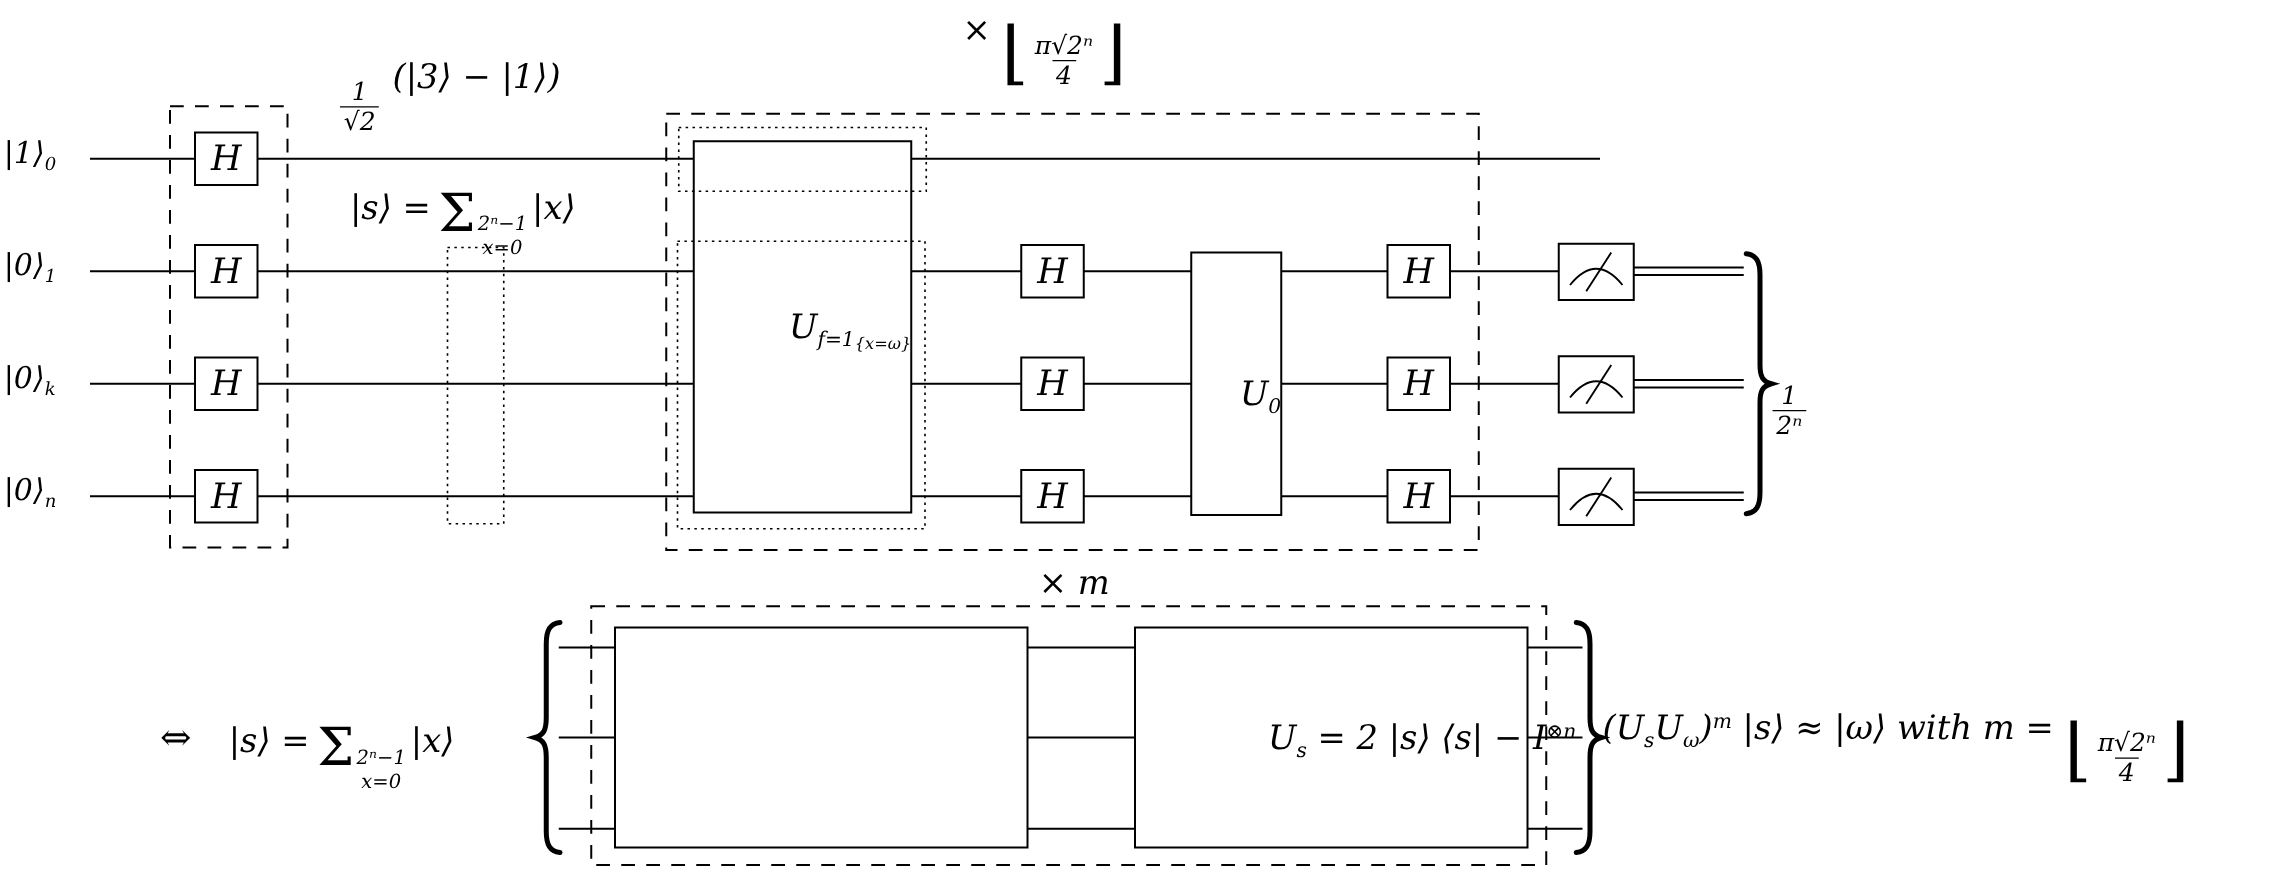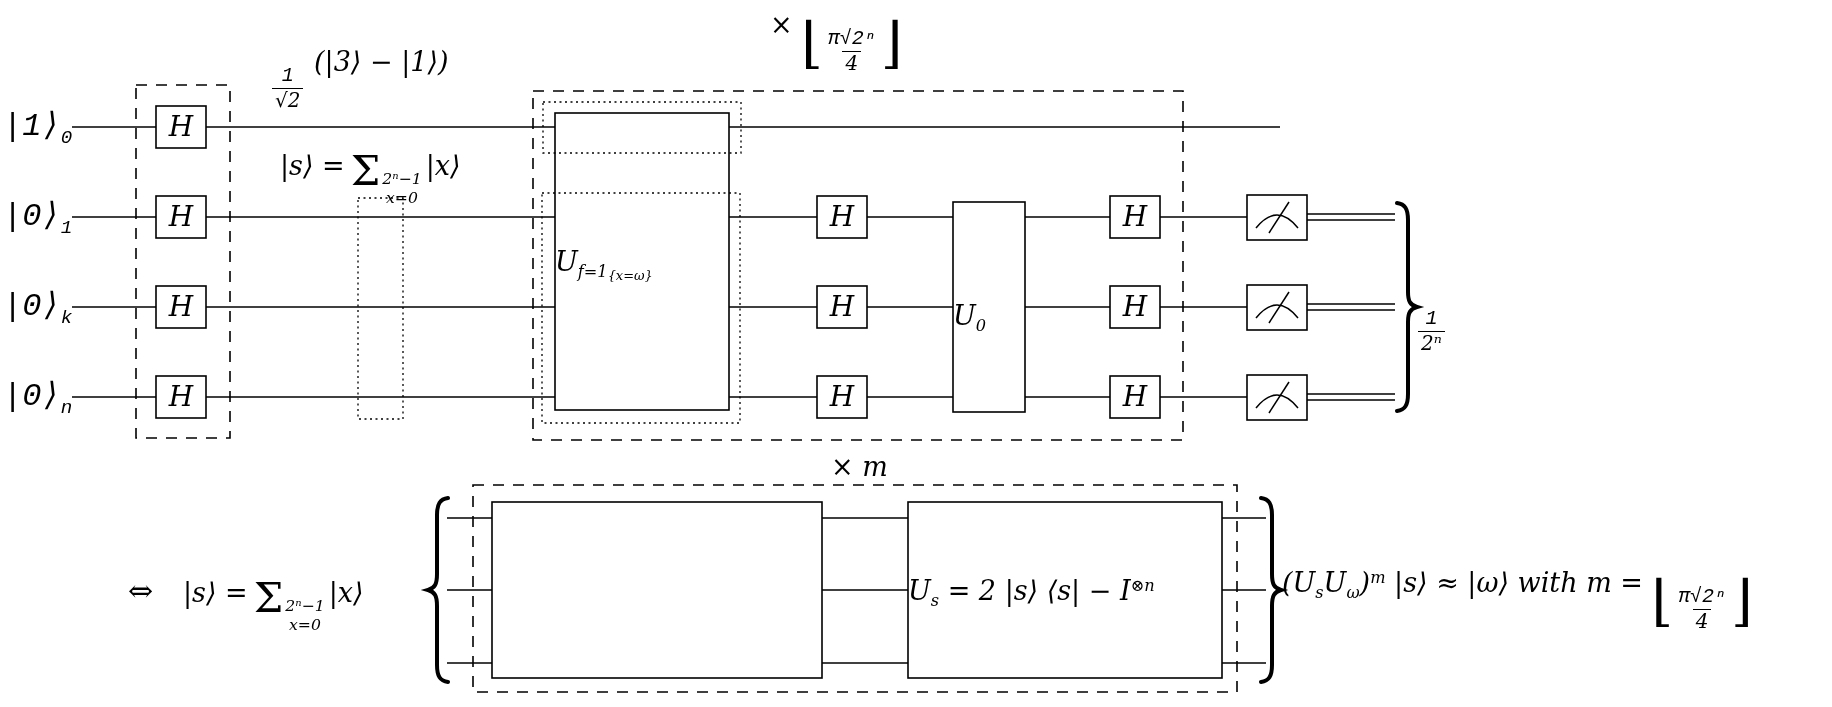--- a/index.html
+++ b/index.html
@@ -8,29 +8,29 @@
     font-family:"DejaVu Serif", serif;color:#000;overflow:hidden;
   }
   .canvas svg{position:absolute;left:0;top:0;}
   .formula{position:absolute;font-style:italic;font-size:27px;white-space:nowrap;line-height:1.25;}
   .up{font-style:normal;}
   .sub{font-size:0.60em;vertical-align:-0.40em;}
   .subsub{font-size:0.48em;vertical-align:-0.72em;letter-spacing:0;}
   .sup{font-size:0.60em;vertical-align:0.55em;}
   .frac{display:inline-flex;flex-direction:column;align-items:center;font-size:0.74em;
         line-height:1.12;vertical-align:-0.52em;margin:0 2px;}
-  .frac .num{padding:0 3px;font-family:Liberation Mono, monospace;}
+  .frac .num{padding:0 3px;}
   .frac .den{border-top:1.6px solid #000;padding:0 3px;}
   .floor{font-size:2.05em;font-style:normal;line-height:0.82;vertical-align:-0.50em;}
   .sigma{font-size:1.55em;font-style:normal;vertical-align:-0.24em;margin:0 2px 0 6px;}
   .supsub{display:inline-flex;flex-direction:column;align-items:center;font-size:0.58em;
           line-height:1.22;vertical-align:-0.55em;margin-right:4px;}
   .gate-label{position:absolute;font-style:italic;font-size:28px;text-align:center;line-height:1;}
-  .qubit{position:absolute;font-style:italic;font-size:32px;line-height:1.2;white-space:nowrap;font-family:Liberation Mono, monospace;}
-  .center{text-align:left;}
+  .qubit{position:absolute;font-style:italic;font-size:24px;line-height:1.2;white-space:nowrap;}
+  .center{text-align:right;}
 </style>
 </head>
 <body>
 
 <div class="canvas">
 
   <svg width="1832" height="707" viewBox="0 0 1832 707">
 
     <g stroke="#000" stroke-width="1.6">
       <line x1="72" y1="127" x2="1280" y2="127"></line>

